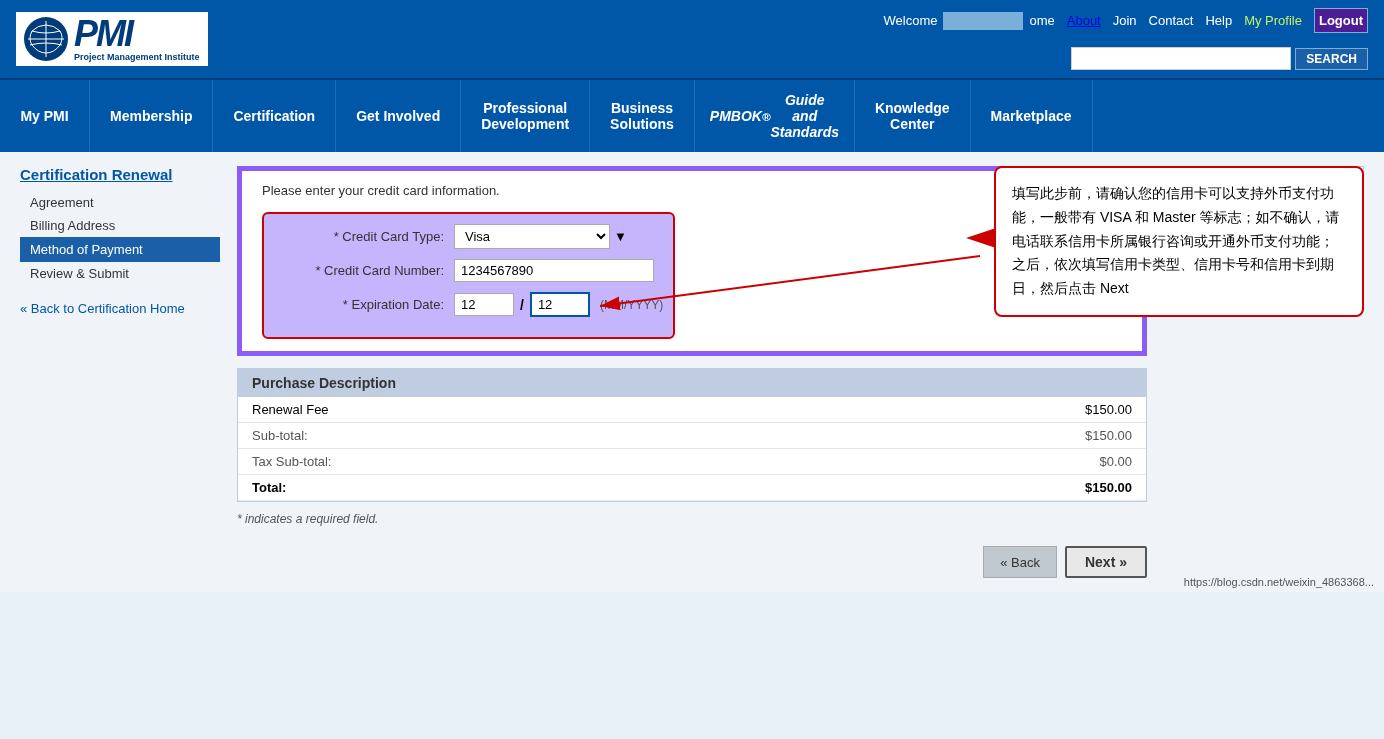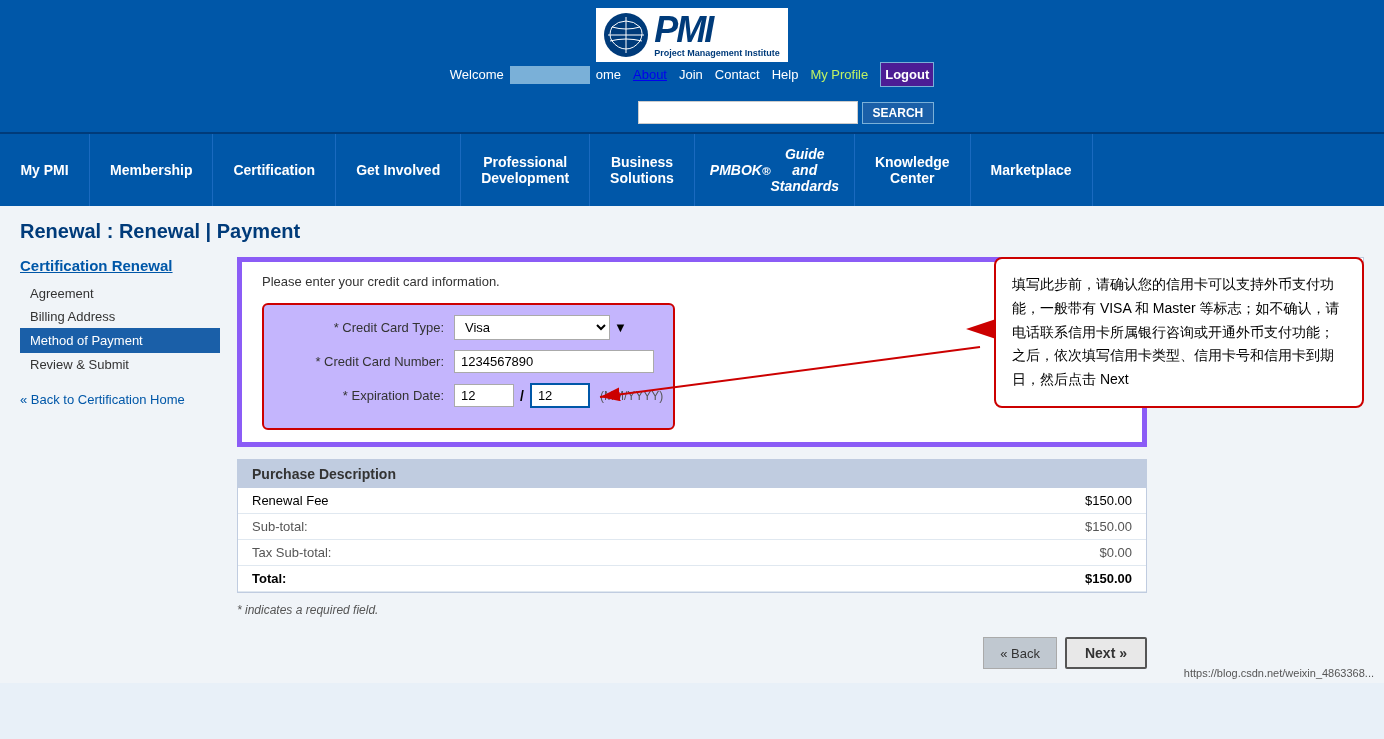--- a/index.html
+++ b/index.html
@@ -1,19 +1,19 @@
 <!DOCTYPE html>
 <html><head>
   <meta charset="utf-8">
   <style>
     * { margin: 0; padding: 0; box-sizing: border-box; }
     body { font-family: Arial, sans-serif; font-size: 13px; background: #e8f0f8; width: 1384px; min-height: 739px; overflow: hidden; }
 
     
-    .header { background: #0057a8; display: flex; align-items: center; justify-content: space-between; padding: 8px 16px; flex-direction: column; }
+    .header { background: #0057a8; display: flex; align-items: center; justify-content: space-between; padding: 8px 16px; }
     .logo-area { display: flex; align-items: center; }
     .logo-box { background: white; padding: 4px 8px; display: flex; align-items: center; }
     .header-right { display: flex; align-items: center; gap: 10px; flex-direction: column; }
     .header-nav { display: flex; gap: 12px; align-items: center; }
     .welcome-area { display: flex; align-items: center; gap: 6px; }
     .welcome-text { color: white; font-size: 13px; }
     .welcome-input { background: #7ab0d8; border: none; color: white; padding: 2px 6px; width: 80px; font-size: 12px; }
     .logout-btn { background: #4c1d95; color: white; border: 1px solid #7ab0d8; padding: 4px 4px; font-size: 13px; cursor: pointer; font-weight: bold; }
     .search-row { display: flex; align-items: center; gap: 4px; margin-top: 4px; }
     .search-input { width: 220px; padding: 3px 6px; font-size: 13px; border: 1px solid #ccc; }
@@ -123,21 +123,20 @@
     <div class="nav-item">Certification</div>
     <div class="nav-item">Get Involved</div>
     <div class="nav-item" style="max-width:130px;">Professional<br>Development</div>
     <div class="nav-item">Business<br>Solutions</div>
     <div class="nav-item" style="font-style:italic;max-width:160px;">PMBOK<sup>®</sup> Guide<br>and Standards</div>
     <div class="nav-item">Knowledge<br>Center</div>
     <div class="nav-item">Marketplace</div>
   </div>
 
   <div style="background:#f0f4f8; padding: 14px 20px;">
-    <div class="page-title">Renewal : Renewal | Payment</div>
 
     <div style="display:flex;gap:17px;position:relative;">
 
       <div class="sidebar">
         <div class="sidebar-title">Certification Renewal</div>
         <div class="sidebar-item">Agreement</div>
         <div class="sidebar-item">Billing Address</div>
         <div class="sidebar-item active">Method of Payment</div>
         <div class="sidebar-item">Review &amp; Submit</div>
         <a class="sidebar-back">« Back to Certification Home</a>

